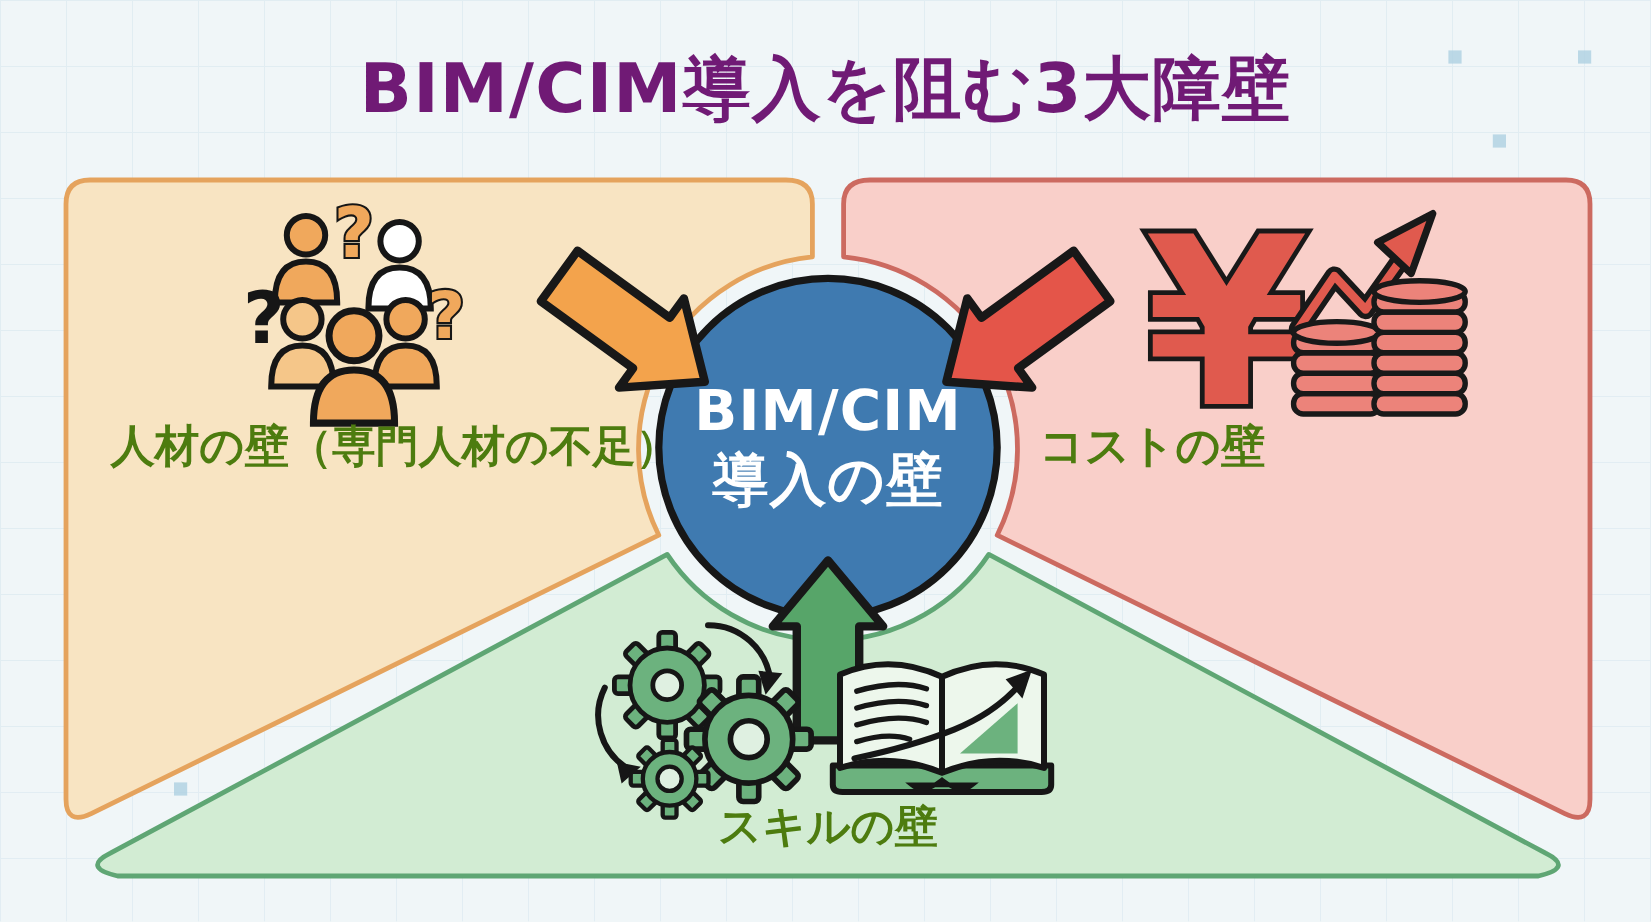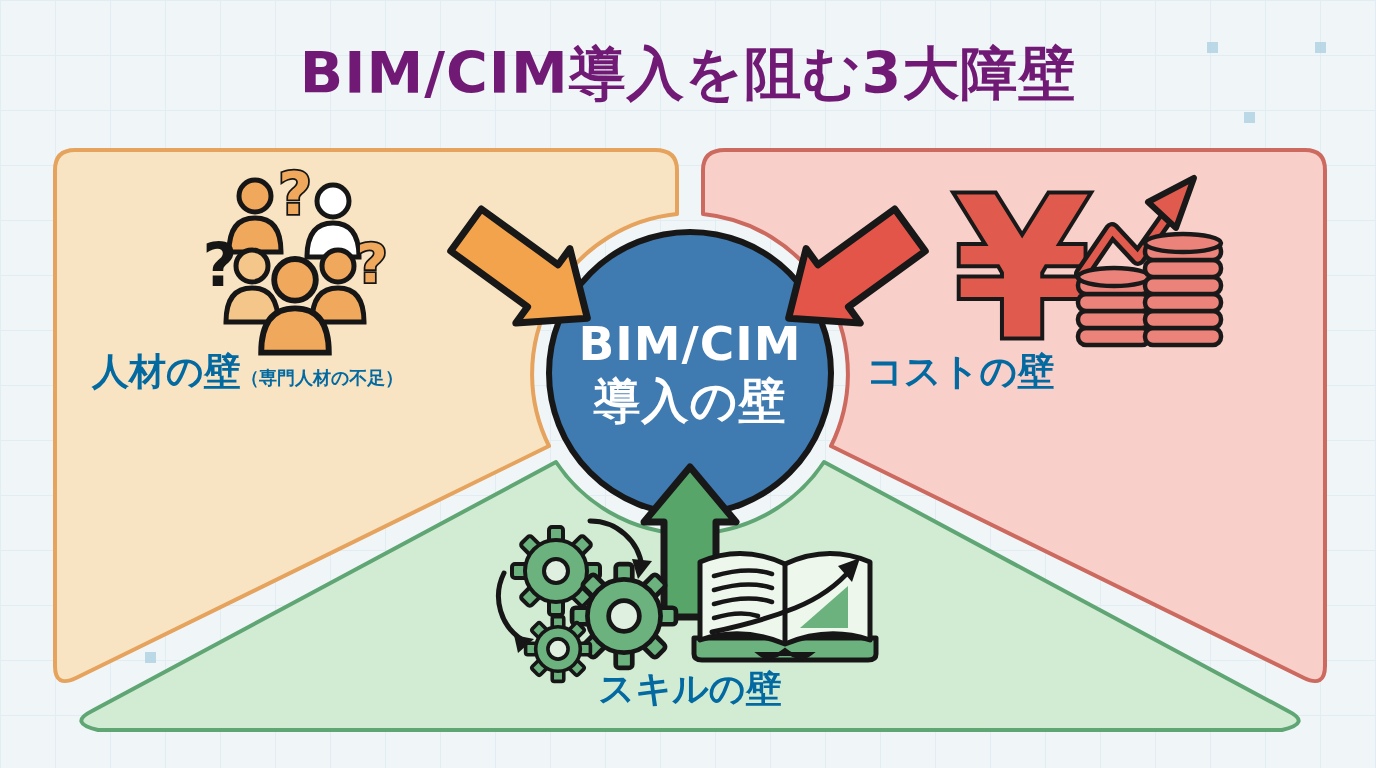--- a/index.html
+++ b/index.html
@@ -18,24 +18,24 @@
   }
   .accent-square{position:absolute;width:11px;height:11px;background:#a9cde0;opacity:.75;}
   .diagram-svg{position:absolute;left:0;top:0;}
   .page-title{
     position:absolute;left:0;top:36px;width:100%;
     text-align:center;font-size:57px;font-weight:bold;color:#701a75;
     letter-spacing:1px;
   }
   .zone-label{
     position:absolute;display:flex;align-items:baseline;white-space:nowrap;
-    color:#0369a1;font-weight:bold;
+    color:#4d7c0f;font-weight:bold;
   }
   .zone-label .main{font-size:37px;}
-  .zone-label .sub{font-size:18px;}
+  .zone-label .sub{font-size:36px;}
   .label-personnel{left:92px;top:347px;}
   .label-cost{left:866px;top:347px;}
   .label-skill{left:690px;top:665px;transform:translateX(-50%);}
   .label-skill .main{font-size:36px;}
   .center-text{
     position:absolute;left:690px;top:372px;transform:translate(-50%,-50%);
     text-align:center;color:#ffffff;font-weight:bold;line-height:1.22;
     font-size:47px;letter-spacing:1px;
   }
 </style>

